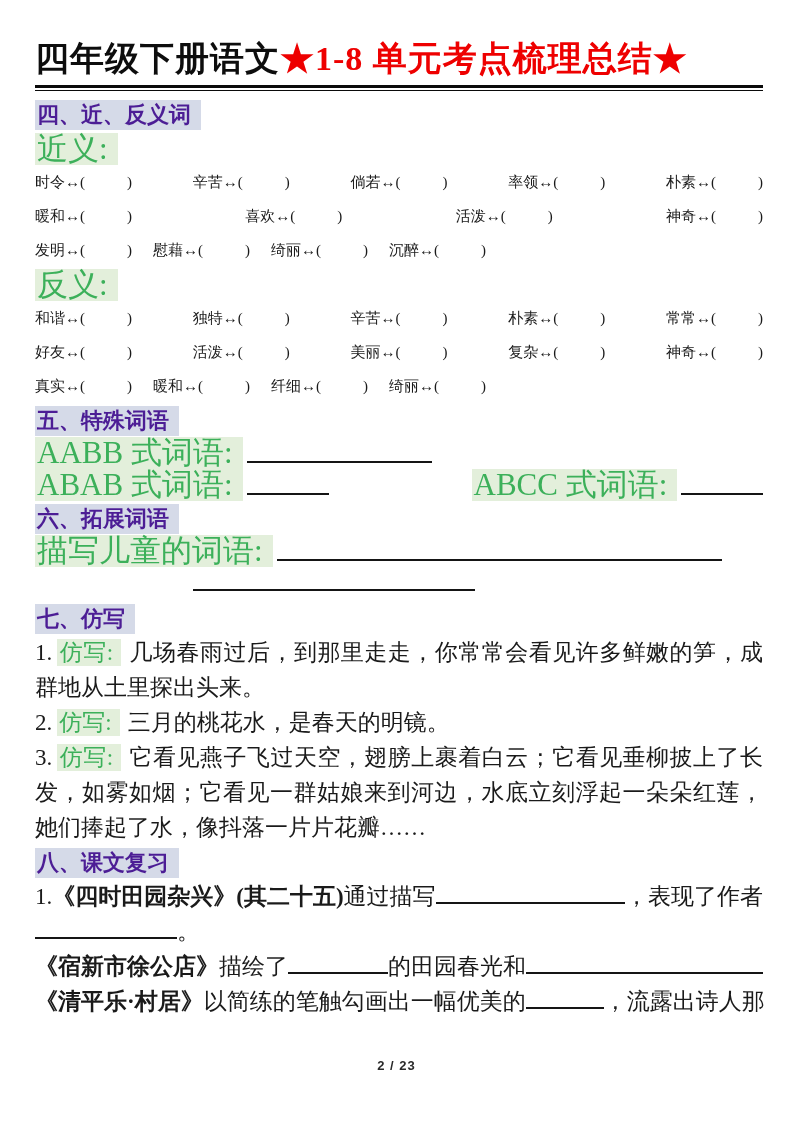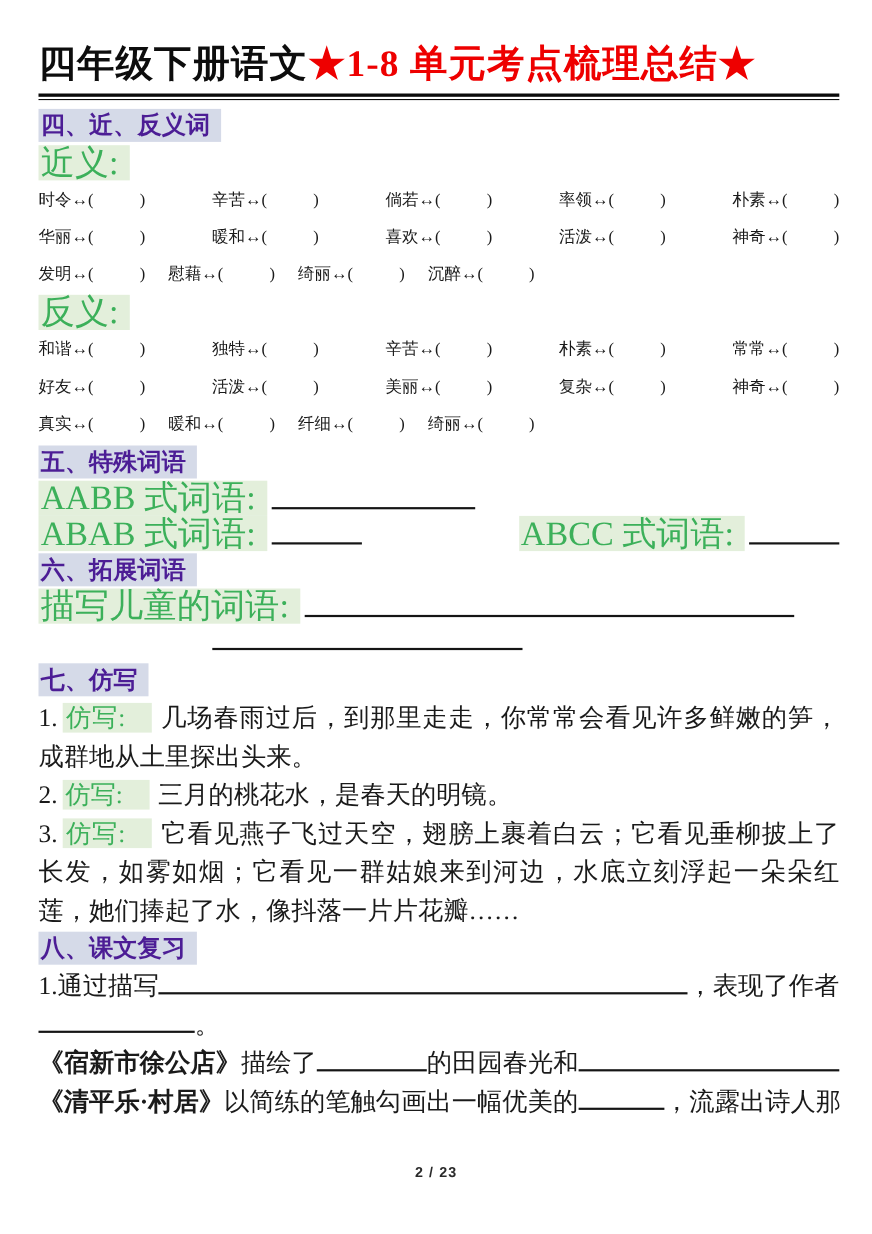--- a/index.html
+++ b/index.html
@@ -59,21 +59,21 @@
   .fline > span { white-space: nowrap; }
   .fline .blank { flex: 0 0 auto; }
   .fline .blank.grow { flex: 1 1 30px; }
   .spacer { flex: 0 0 auto; }
   .bold { font-weight: 700; }
 
   .para { margin: 0; font-size: 23px; line-height: 35px; text-align: justify; }
   .para .num { margin-right: 5px; }
   .para .green-inline {
     color: #3cb05a; background: #e3efdb;
-    padding: 1px 24px 1px 2px; margin-right: 8px;
+    padding: 1px 8px 1px 2px; margin-right: 8px;
   }
 
   .ml4 { margin-left: 4px; }
 
   
   .footer {
     position: absolute; left: 0; top: 1058px; width: 793px;
     text-align: center;
     font-family: "Liberation Sans", "DejaVu Sans", sans-serif;
     font-size: 13px; font-weight: 700; color: #2a2a2a; letter-spacing: 1px;
@@ -100,21 +100,20 @@
   <div class="pair-row justify">
 
   <span class="pair"><span>时令</span><span>↔(</span><span class="pgap"></span><span>)</span></span>
       <span class="pair"><span>辛苦</span><span>↔(</span><span class="pgap"></span><span>)</span></span>
       <span class="pair"><span>倘若</span><span>↔(</span><span class="pgap"></span><span>)</span></span>
       <span class="pair"><span>率领</span><span>↔(</span><span class="pgap"></span><span>)</span></span>
       <span class="pair"><span>朴素</span><span>↔(</span><span class="pgap"></span><span>)</span></span>
     </div>
   <div class="pair-row justify">
 
-  <span class="pair"><span>华丽</span><span>↔(</span><span class="pgap"></span><span>)</span></span>
       <span class="pair"><span>暖和</span><span>↔(</span><span class="pgap"></span><span>)</span></span>
       <span class="pair"><span>喜欢</span><span>↔(</span><span class="pgap"></span><span>)</span></span>
       <span class="pair"><span>活泼</span><span>↔(</span><span class="pgap"></span><span>)</span></span>
       <span class="pair"><span>神奇</span><span>↔(</span><span class="pgap"></span><span>)</span></span>
     </div>
   <div class="pair-row start">
 
   <span class="pair"><span>发明</span><span>↔(</span><span class="pgap"></span><span>)</span></span>
       <span class="pair"><span>慰藉</span><span>↔(</span><span class="pgap"></span><span>)</span></span>
       <span class="pair"><span>绮丽</span><span>↔(</span><span class="pgap"></span><span>)</span></span>
@@ -185,20 +184,21 @@
       <p class="para"><span class="num">2.</span><span class="green-inline">仿写:</span><span>三月的桃花水，是春天的明镜。</span></p>
 
       <p class="para"><span class="num">3.</span><span class="green-inline">仿写:</span><span>它看见燕子飞过天空，翅膀上裹着白云；它看见垂柳披上了长发，如雾如烟；它看见一群姑娘来到河边，水底立刻浮起一朵朵红莲，她们捧起了水，像抖落一片片花瓣……</span></p>
     </div>
 
   <div class="hline">
     <span class="sec-heading">八、课文复习</span>
   </div>
   <div class="fline">
     <span>1.</span>
+      <span class="bold">《四时田园杂兴》(其二十五)</span>
       <span>通过描写</span>
     <span class="blank grow"></span>
     <span>，表现了作者</span>
   </div>
   <div class="fline">
     <span class="blank" style="width:142px;"></span>
     <span>。</span>
   </div>
   <div class="fline">
     <span class="bold">《宿新市徐公店》</span>

